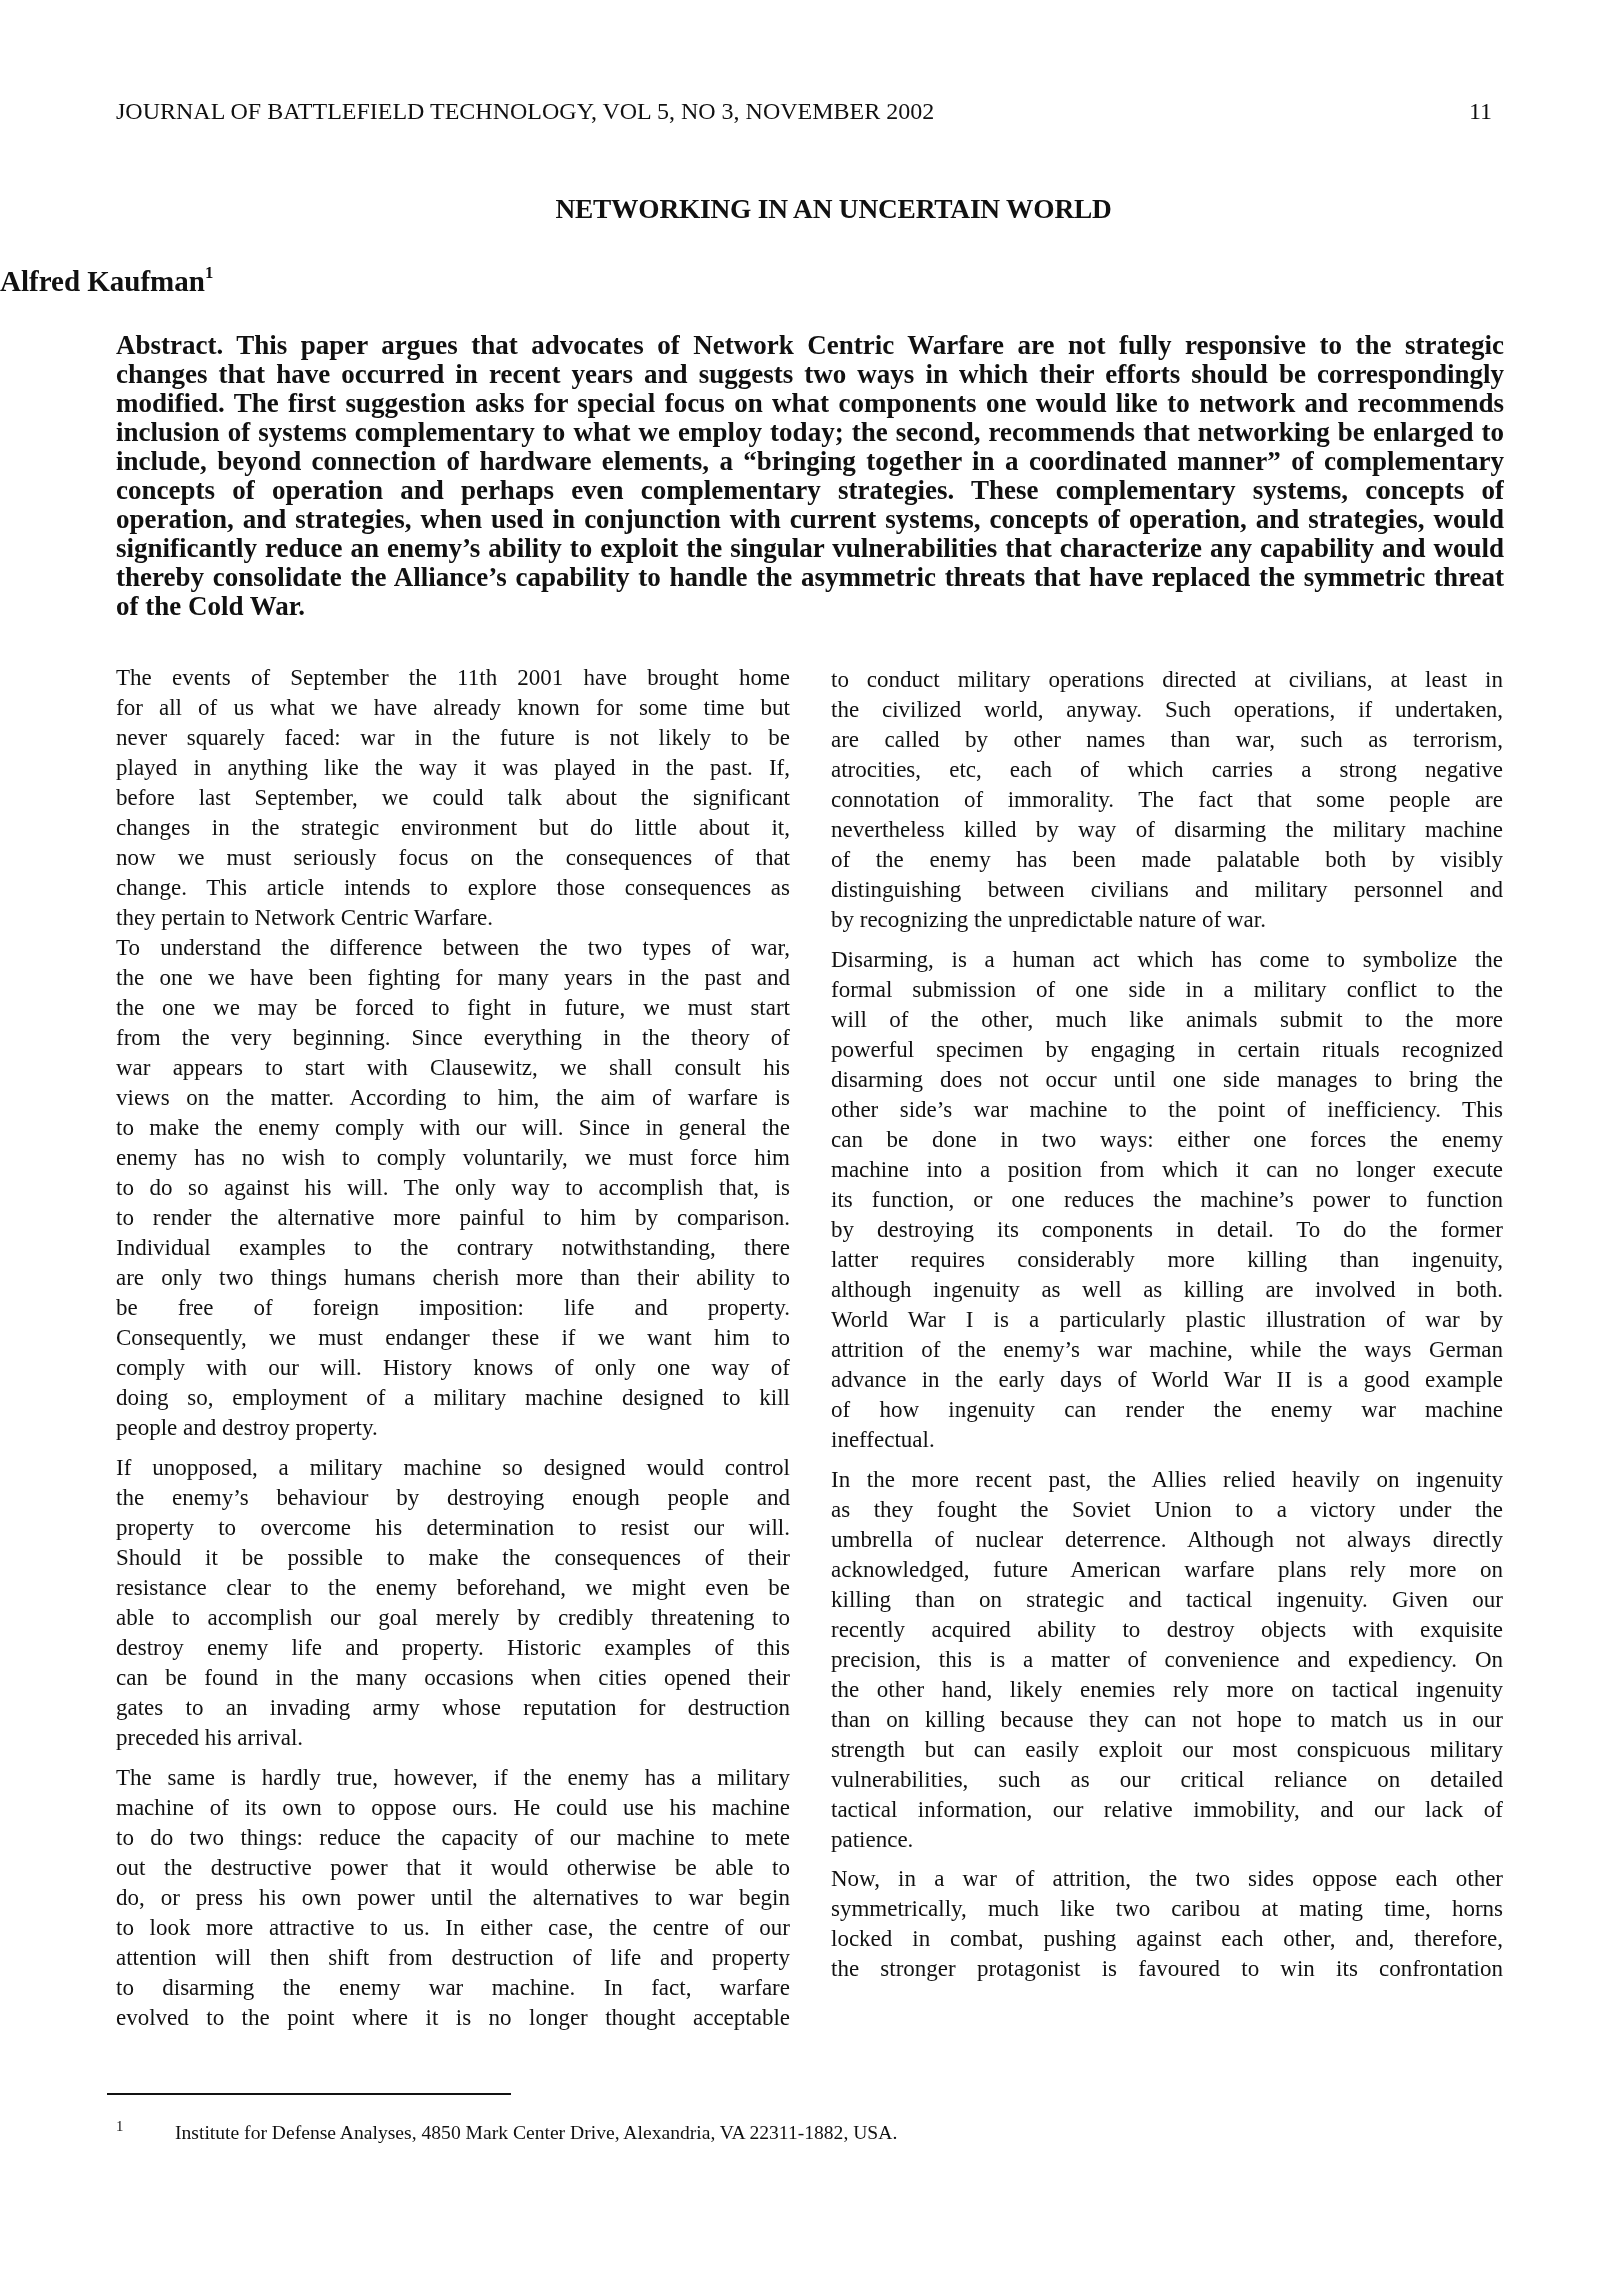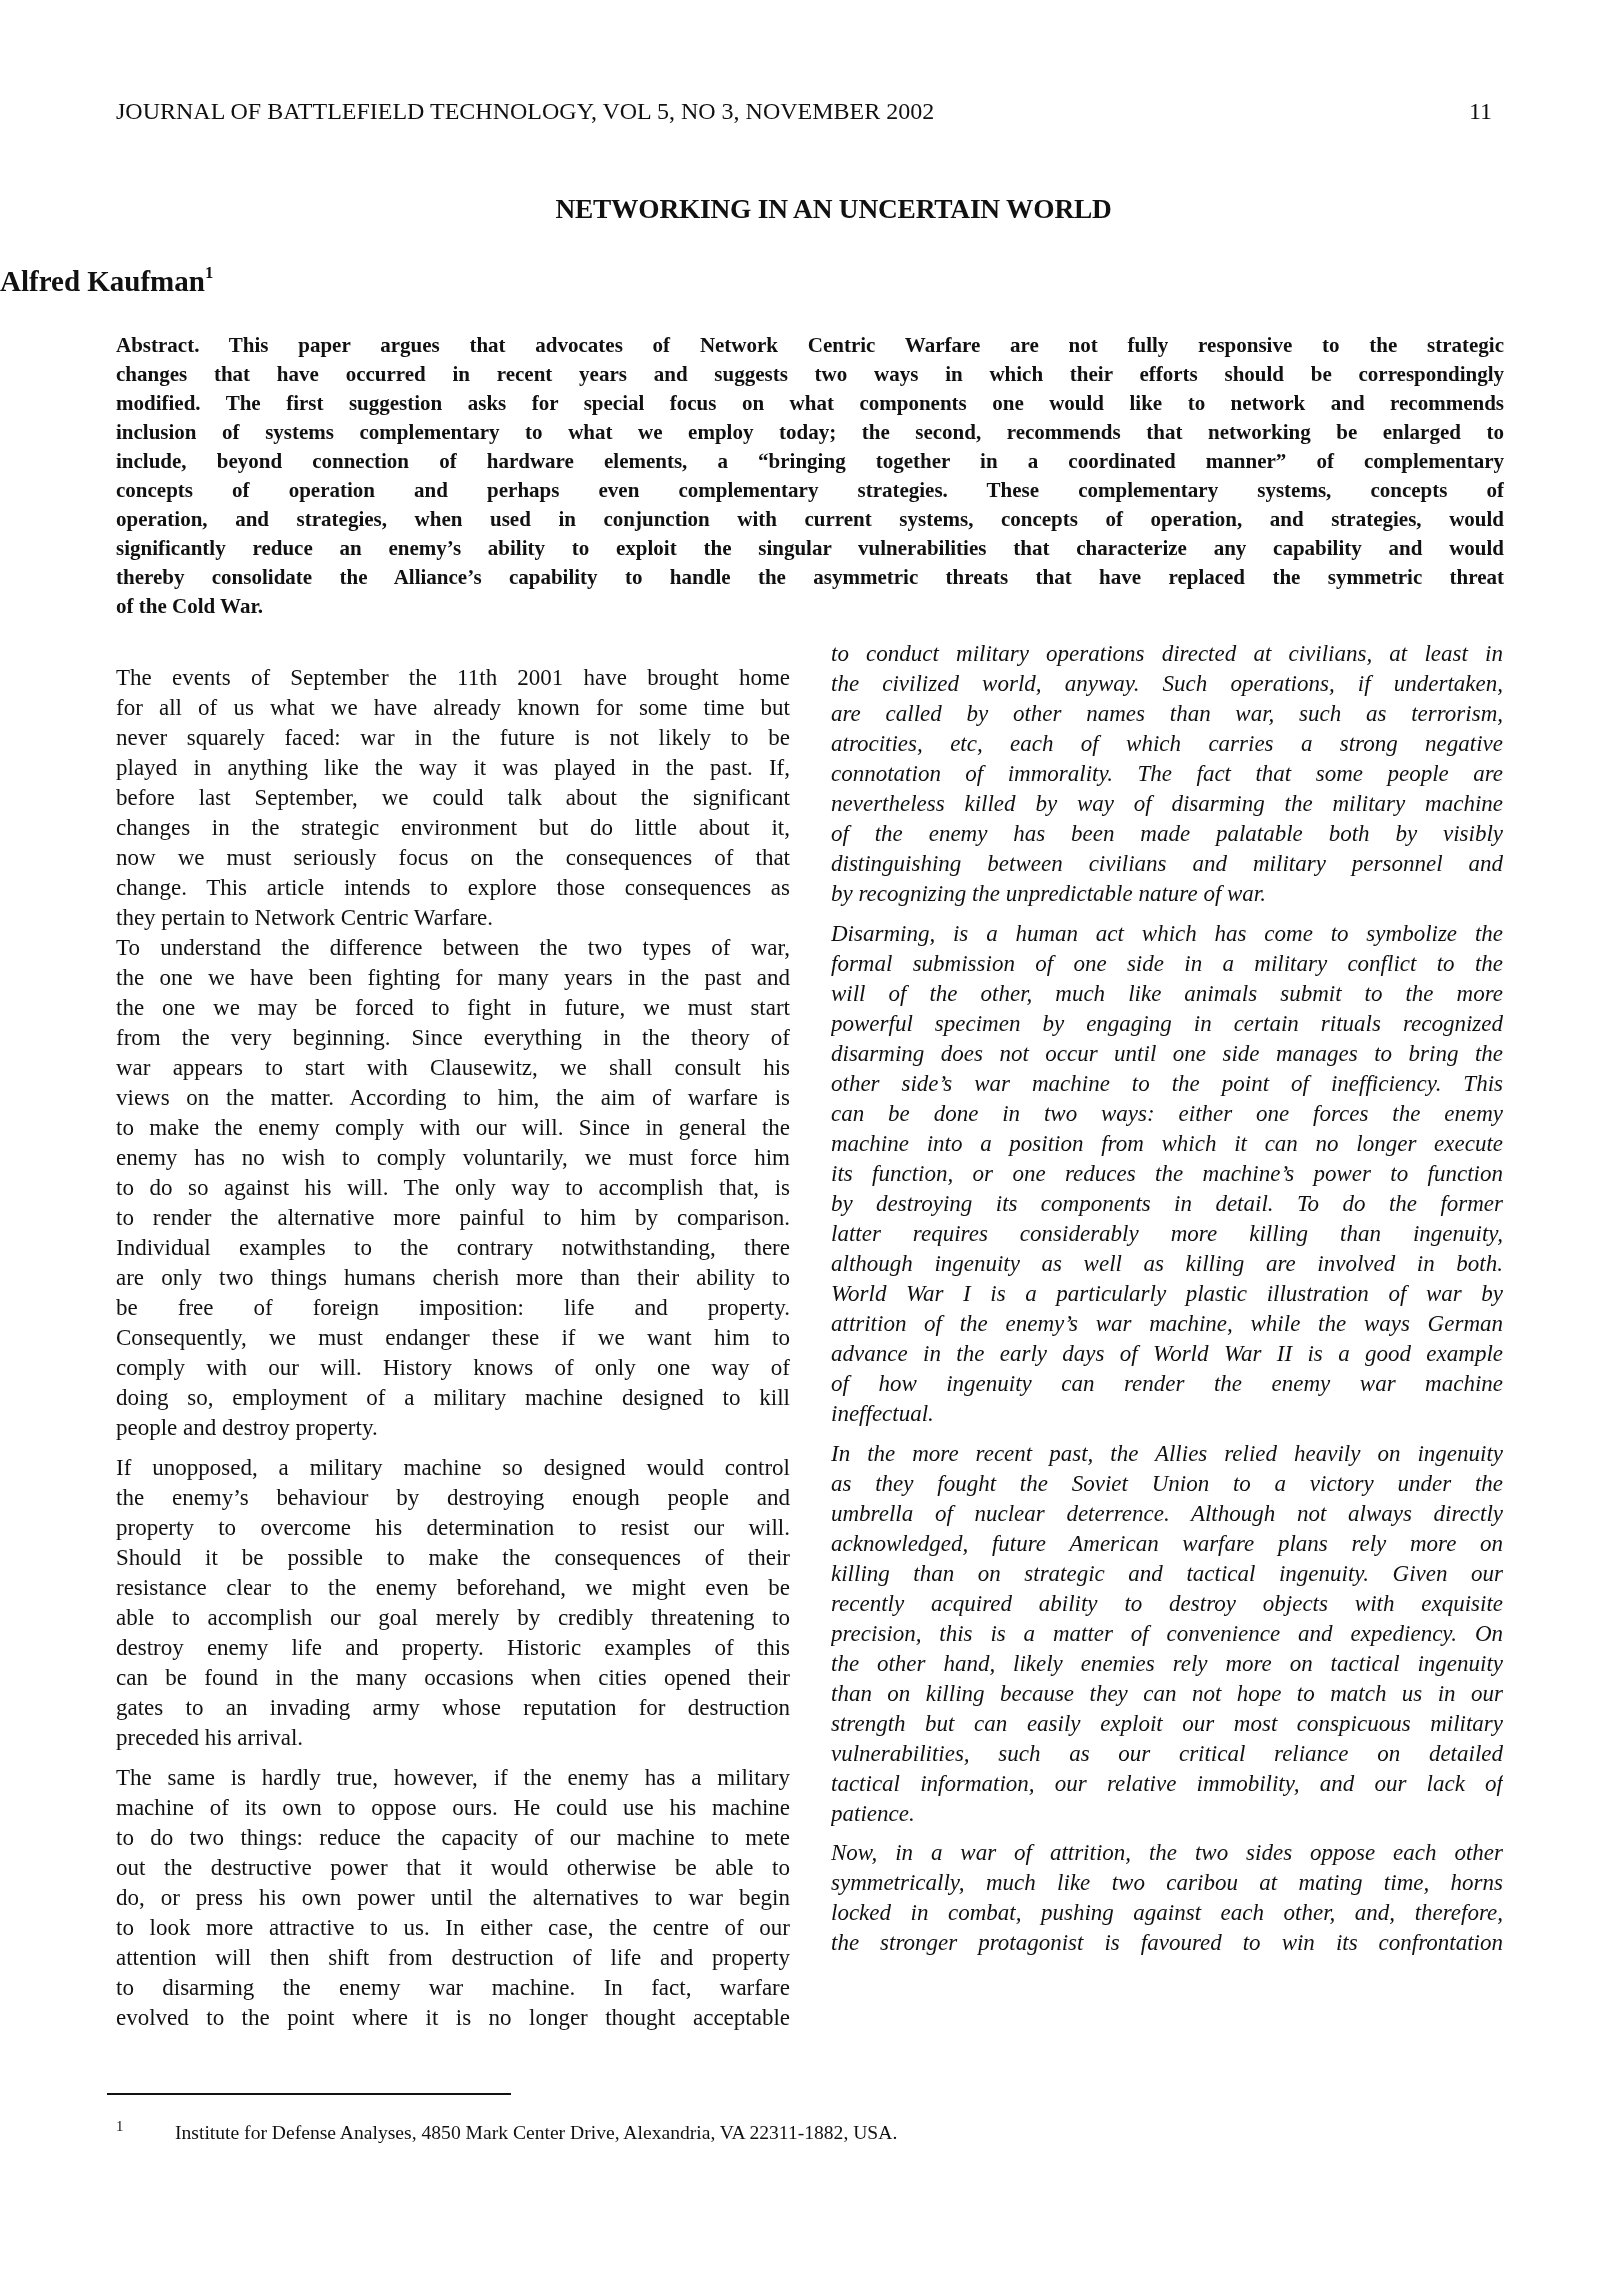--- a/index.html
+++ b/index.html
@@ -5,28 +5,28 @@
   html, body { margin: 0; padding: 0; background: #ffffff; }
   body { width: 1621px; height: 2293px; position: relative; overflow: hidden;
          font-family: "Liberation Serif", "DejaVu Serif", serif; color: #111; }
   .running-head { position: absolute; top: 98px; left: 116px; width: 1376px; height: 25.5px;
                   font-size: 24px; display: flex; justify-content: space-between; align-items: baseline; }
   .title { position: absolute; top: 194px; left: 0; width: 1621px; text-align: center;
            font-weight: bold; font-size: 27.4px; letter-spacing: -0.2px; margin-left: 23px; }
   .author { position: absolute; top: 263px; left: 0; width: 1621px; 
             font-weight: bold; font-size: 29px; }
   .author sup { font-size: 16.7px; vertical-align: 12.7px; font-weight: bold; }
-  .abstract { position: absolute; top: 331px; left: 116px; width: 1388px; font-weight: bold; font-size: 21px; }
+  .abstract { position: absolute; top: 331px; left: 116px; width: 1388px; font-weight: bold; font-size: 27px; }
   .line { display: block; height: 29px; line-height: 29px; white-space: nowrap;
           text-align: justify; text-align-last: justify; overflow: hidden; }
   .line.last { text-align-last: left; }
   .col { position: absolute; font-size: 23px; }
   .col .line { height: 30px; line-height: 30px; }
   .col-left { top: 663px; left: 116px; width: 674px; }
-  .col-right { top: 639px; left: 831px; width: 672px; font-style: italic; }
+  .col-right { top: 665px; left: 831px; width: 672px; }
   .para-gap { display: block; height: 9.8px; }
   .footnote-rule { position: absolute; top: 2093px; left: 107px; width: 404px; height: 2px; background: #111; }
   .footnote { position: absolute; top: 2122px; left: 116px; font-size: 19.6px; display: flex; }
   .footnote .fn-mark { width: 59px; font-size: 14.7px; position: relative; top: -3.9px; }
 </style>
 </head>
 <body>
 
 <div class="running-head">
   <span>JOURNAL OF BATTLEFIELD TECHNOLOGY, VOL 5, NO 3, NOVEMBER 2002</span>

